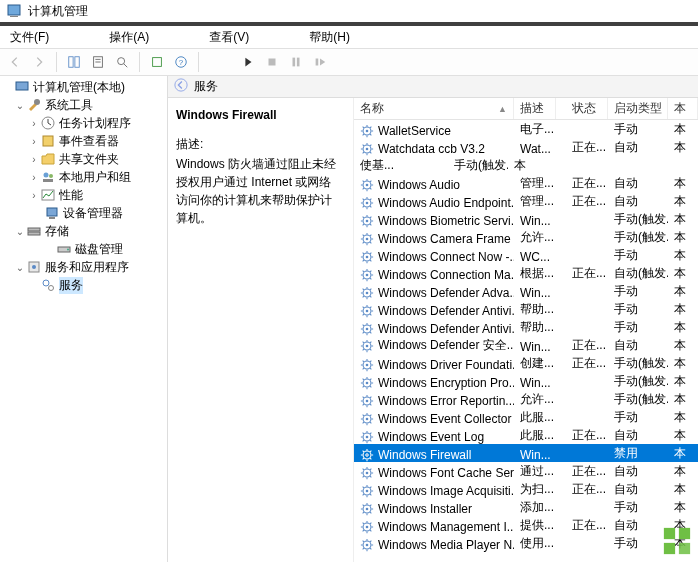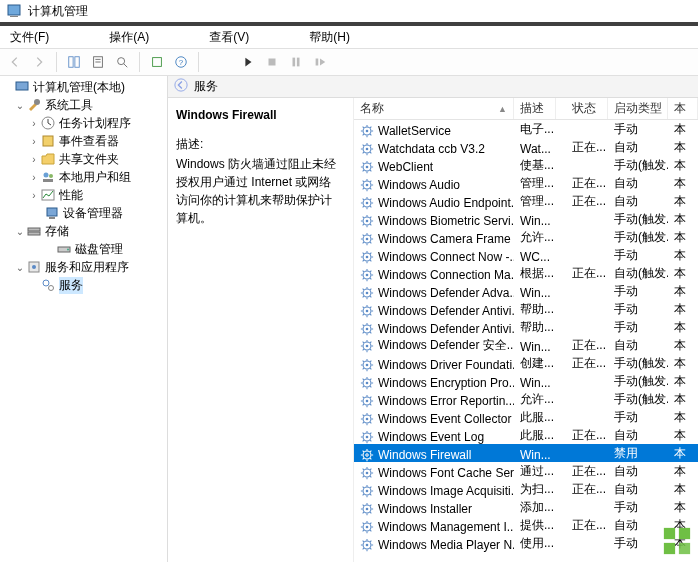--- a/index.html
+++ b/index.html
@@ -433,28 +433,20 @@
                   <path d="M8 1 L8 3 M8 13 L8 15 M1 8 L3 8 M13 8 L15 8 M3 3 L4.5 4.5 M11.5 11.5 L13 13 M3 13 L4.5 11.5 M11.5 4.5 L13 3" stroke="#5b8ac6" stroke-width="1.2"></path>
                 </svg>
                 <span>Watchdata ccb V3.2</span>
               </div>
               <div class="c-desc">Wat...</div>
               <div class="c-status">正在...</div>
               <div class="c-startup">自动</div>
               <div class="c-ext">本</div>
             </div>
             <div class="row">
-              <div class="c-name">
-                <svg class="gear" viewBox="0 0 16 16">
-                  <circle cx="8" cy="8" r="4.5" fill="none" stroke="#5b8ac6" stroke-width="1.2"></circle>
-                  <circle cx="8" cy="8" r="1.5" fill="#5b8ac6"></circle>
-                  <path d="M8 1 L8 3 M8 13 L8 15 M1 8 L3 8 M13 8 L15 8 M3 3 L4.5 4.5 M11.5 11.5 L13 13 M3 13 L4.5 11.5 M11.5 4.5 L13 3" stroke="#5b8ac6" stroke-width="1.2"></path>
-                </svg>
-                <span>WebClient</span>
-              </div>
               <div class="c-desc">使基...</div>
               <div class="c-status"></div>
               <div class="c-startup">手动(触发...</div>
               <div class="c-ext">本</div>
             </div>
             <div class="row">
               <div class="c-name">
                 <svg class="gear" viewBox="0 0 16 16">
                   <circle cx="8" cy="8" r="4.5" fill="none" stroke="#5b8ac6" stroke-width="1.2"></circle>
                   <circle cx="8" cy="8" r="1.5" fill="#5b8ac6"></circle>

